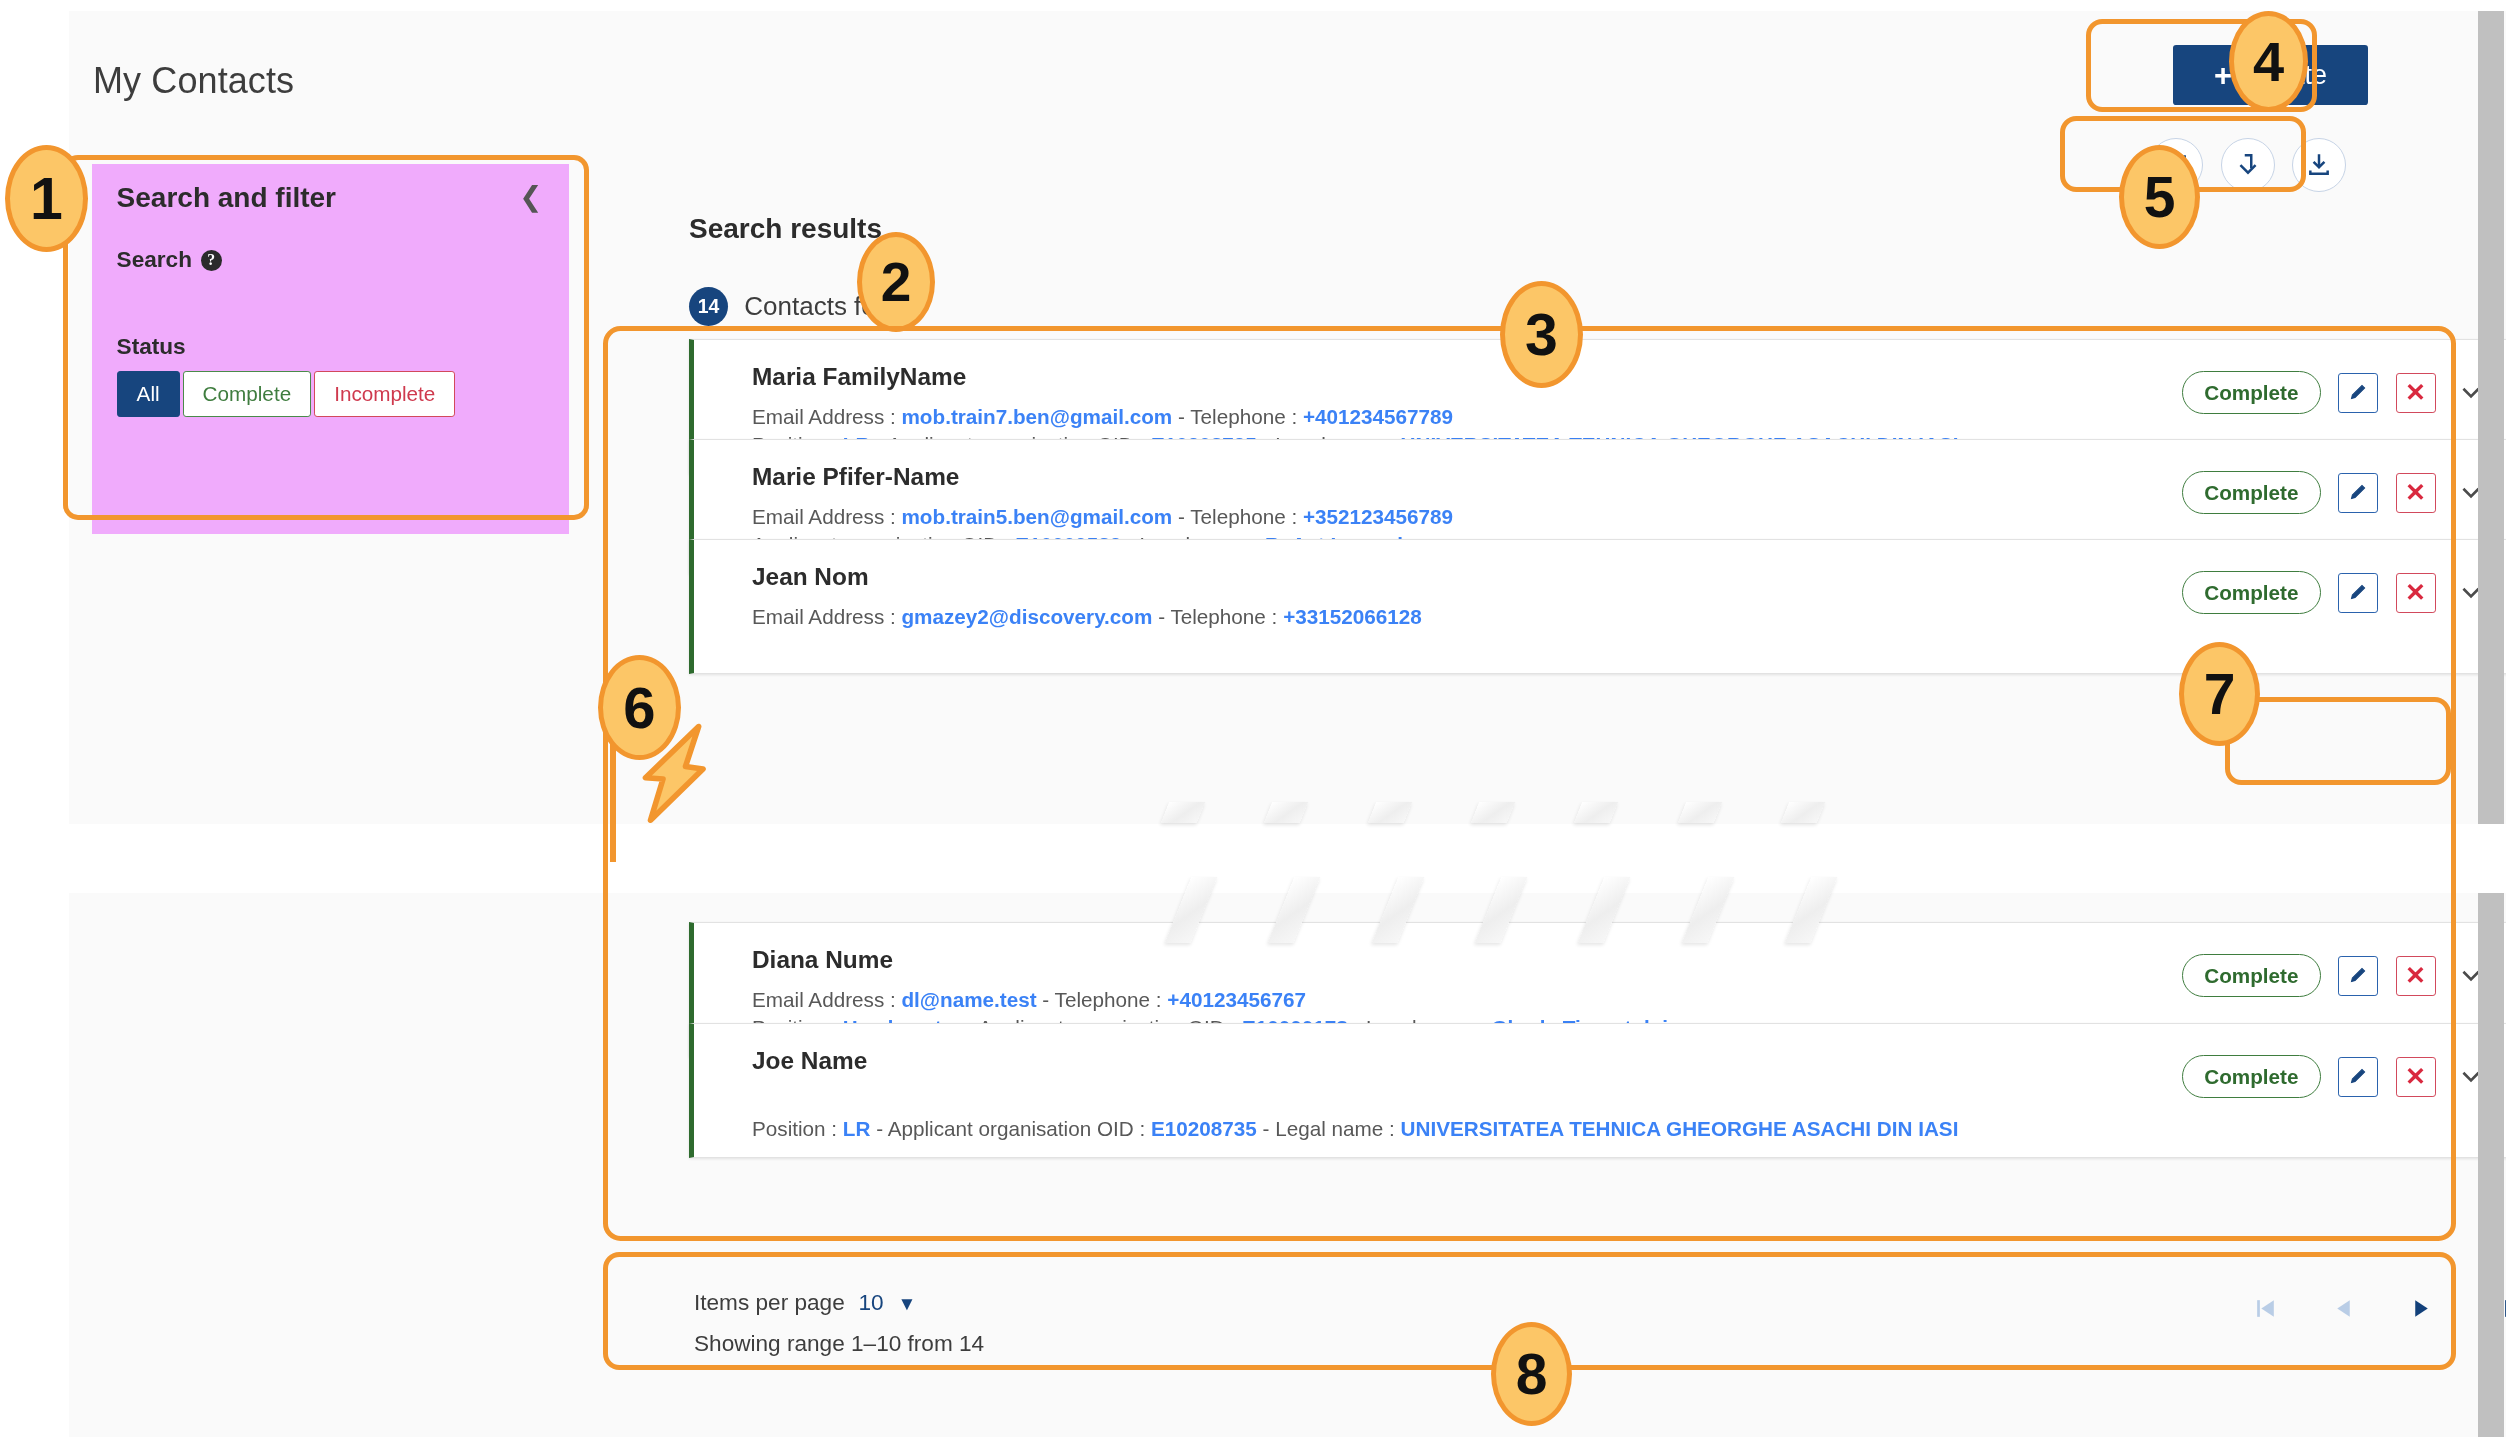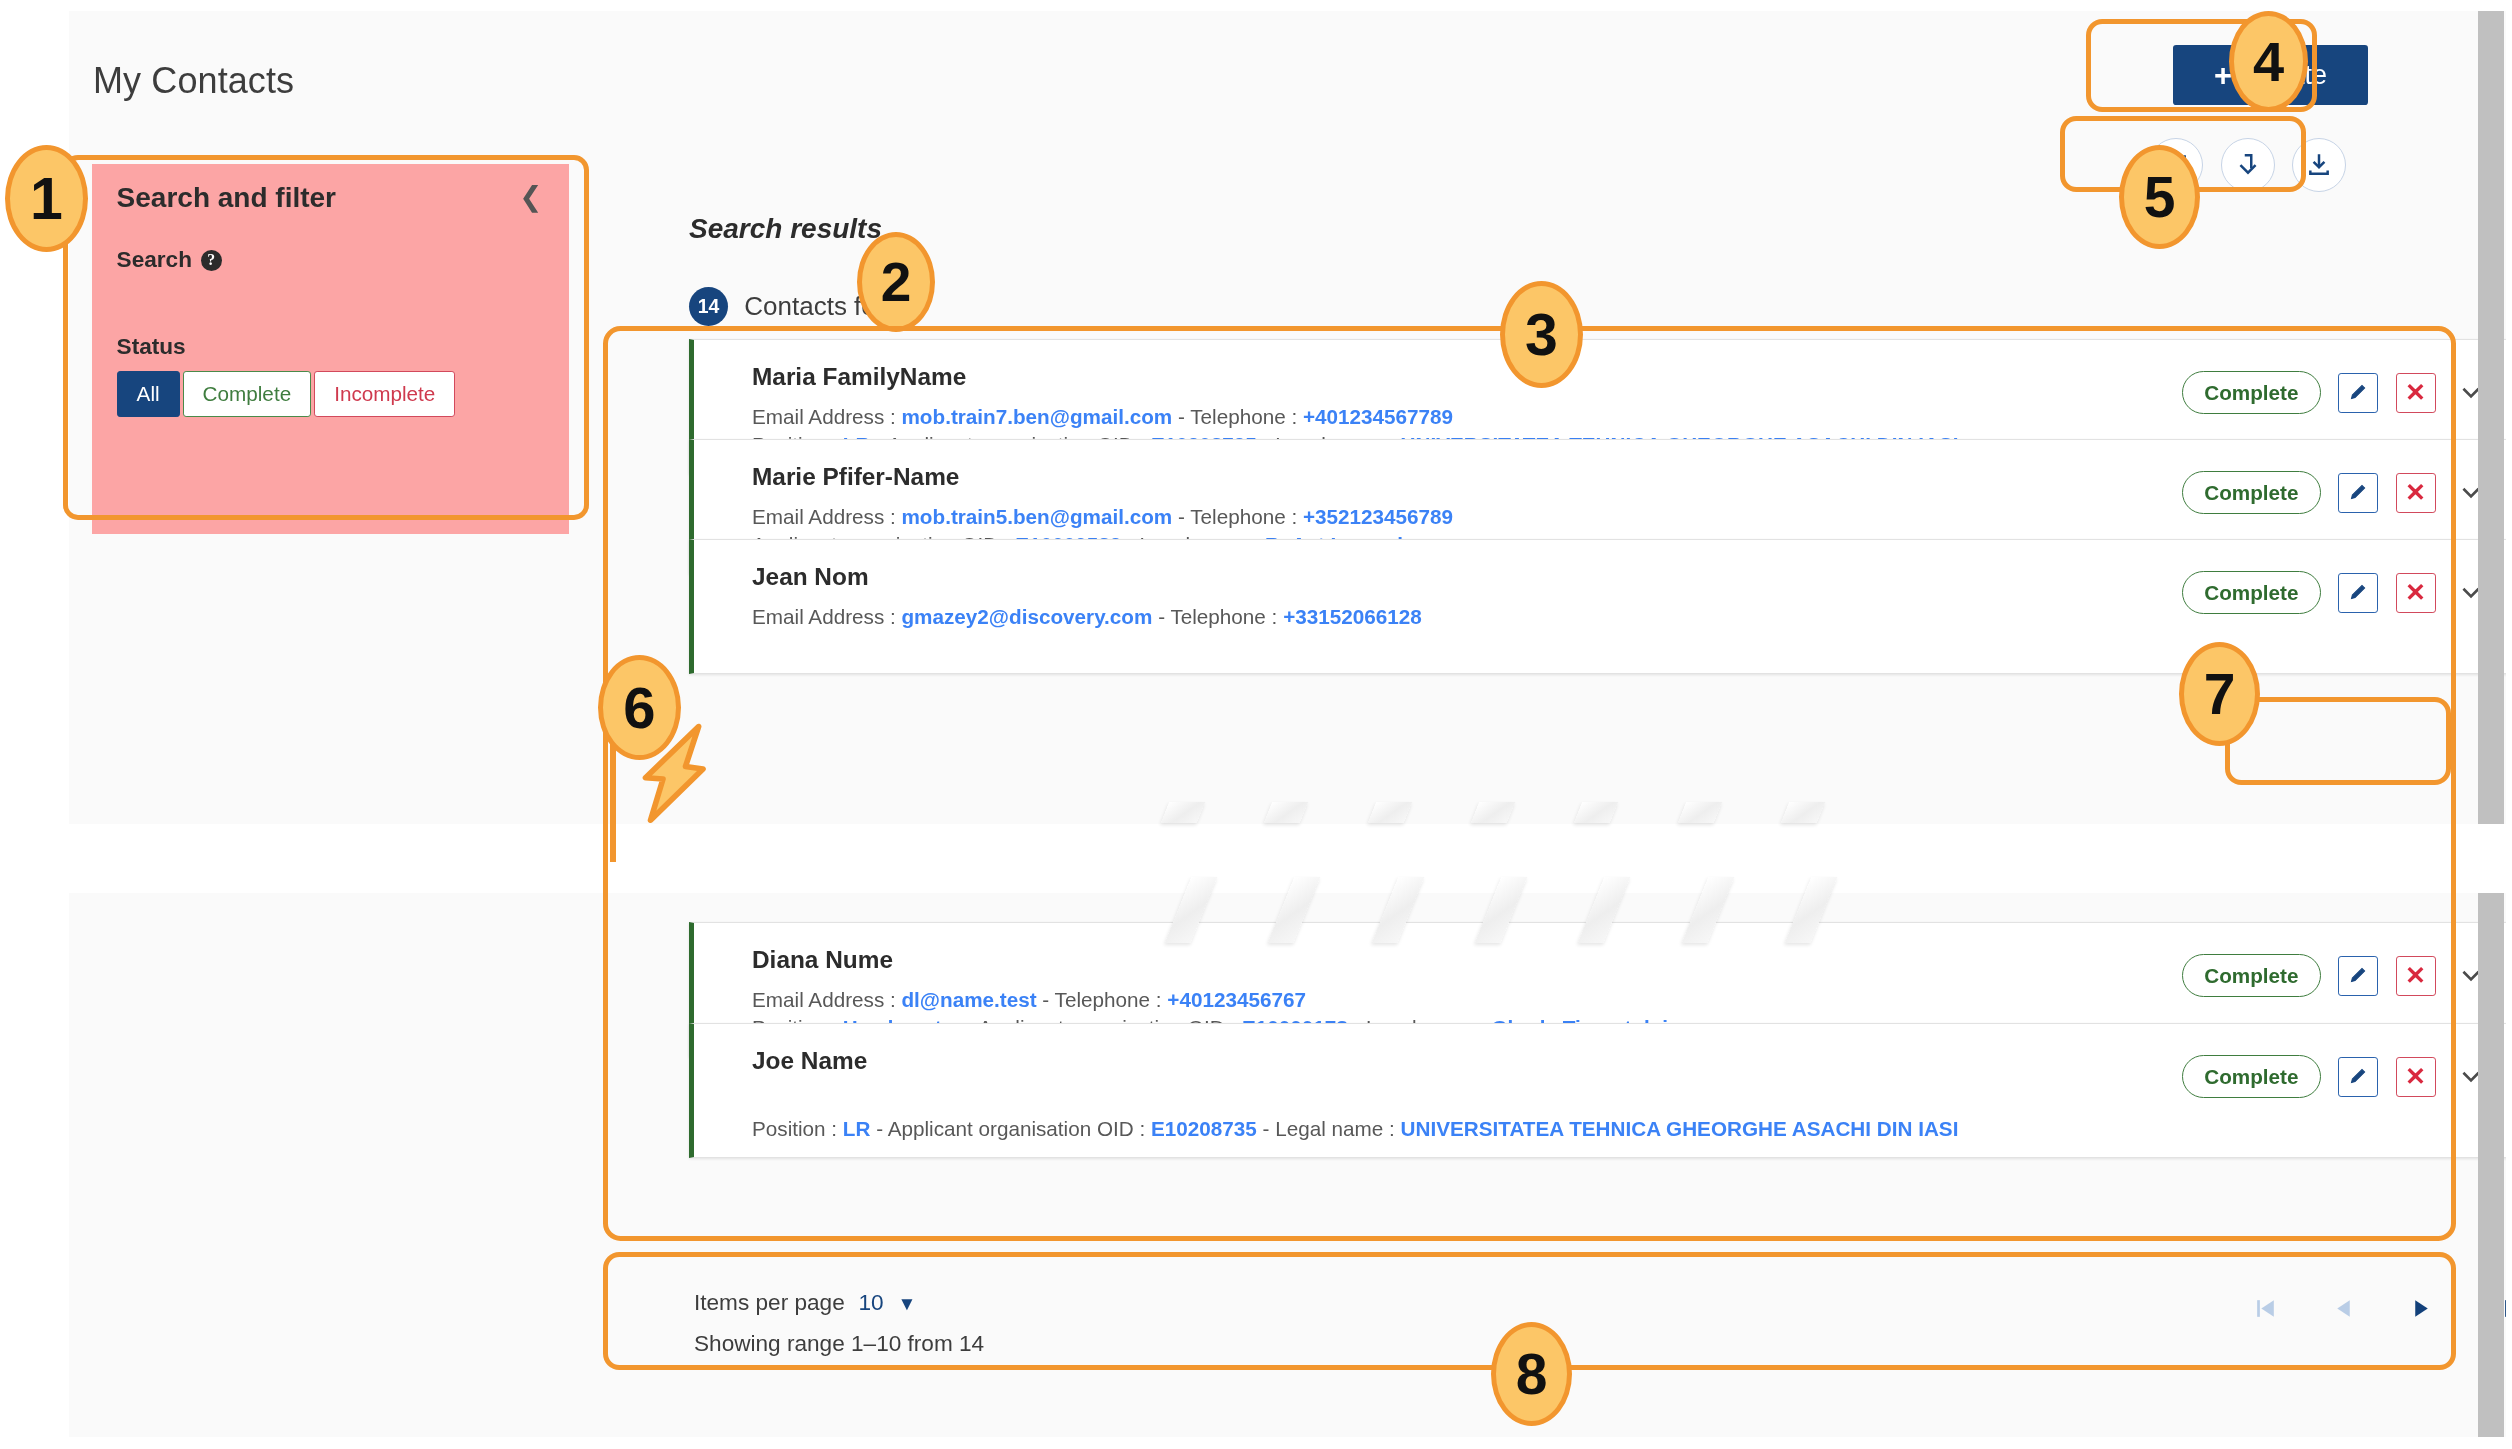--- a/index.html
+++ b/index.html
@@ -50,21 +50,21 @@
     border: 1.3px solid #c7d4e6; background: #ffffff;
     display: flex; align-items: center; justify-content: center;
     cursor: pointer;
   }
   .circ-btn svg { width: 26px; height: 26px; fill: none; stroke: #17457e; stroke-width: 2.3; }
 
   
   .filter-panel {
     position: absolute; left: 22.6px; top: 153px;
     width: 477px; height: 370px;
-    background: #fca5a5;
+    background: #f0abfc;
   }
   .fp-head {
     position: absolute; left: 25px; top: 17.5px; right: 20px;
     display: flex; align-items: center; justify-content: space-between;
   }
   .fp-title { font-size: 28px; font-weight: 700; color: #2c2c2c; }
   .fp-collapse {
     font-size: 27.6px; color: #555; cursor: pointer; padding: 0 6.3px;
     line-height: .9; font-family: "Liberation Sans", sans-serif;
   }
@@ -100,21 +100,21 @@
     font-size: 20.7px; font-family: "Liberation Sans", sans-serif;
     display: flex; align-items: center; justify-content: center; cursor: pointer;
   }
   .chip.all        { background: #17457e; color: #fff; border: 1.3px solid #17457e; }
   .chip.complete   { background: #fff; color: #3f7d3f; border: 1.3px solid #4a8a4a; }
   .chip.incomplete { background: #fff; color: #cf3a4e; border: 1.3px solid #d2495c; }
 
   
   .results-title {
     position: absolute; left: 620px; top: 202px;
-    font-size: 28px; font-weight: 700; color: #2c2c2c; font-style: italic;
+    font-size: 28px; font-weight: 700; color: #2c2c2c;
   }
   .found-row {
     position: absolute; left: 620px; top: 276px;
     display: flex; align-items: center; gap: 16.3px;
   }
   .count-badge {
     width: 39px; height: 39px; border-radius: 50%; background: #17457e;
     color: #fff; font-size: 19.4px; font-weight: 700;
     display: flex; align-items: center; justify-content: center;
   }

